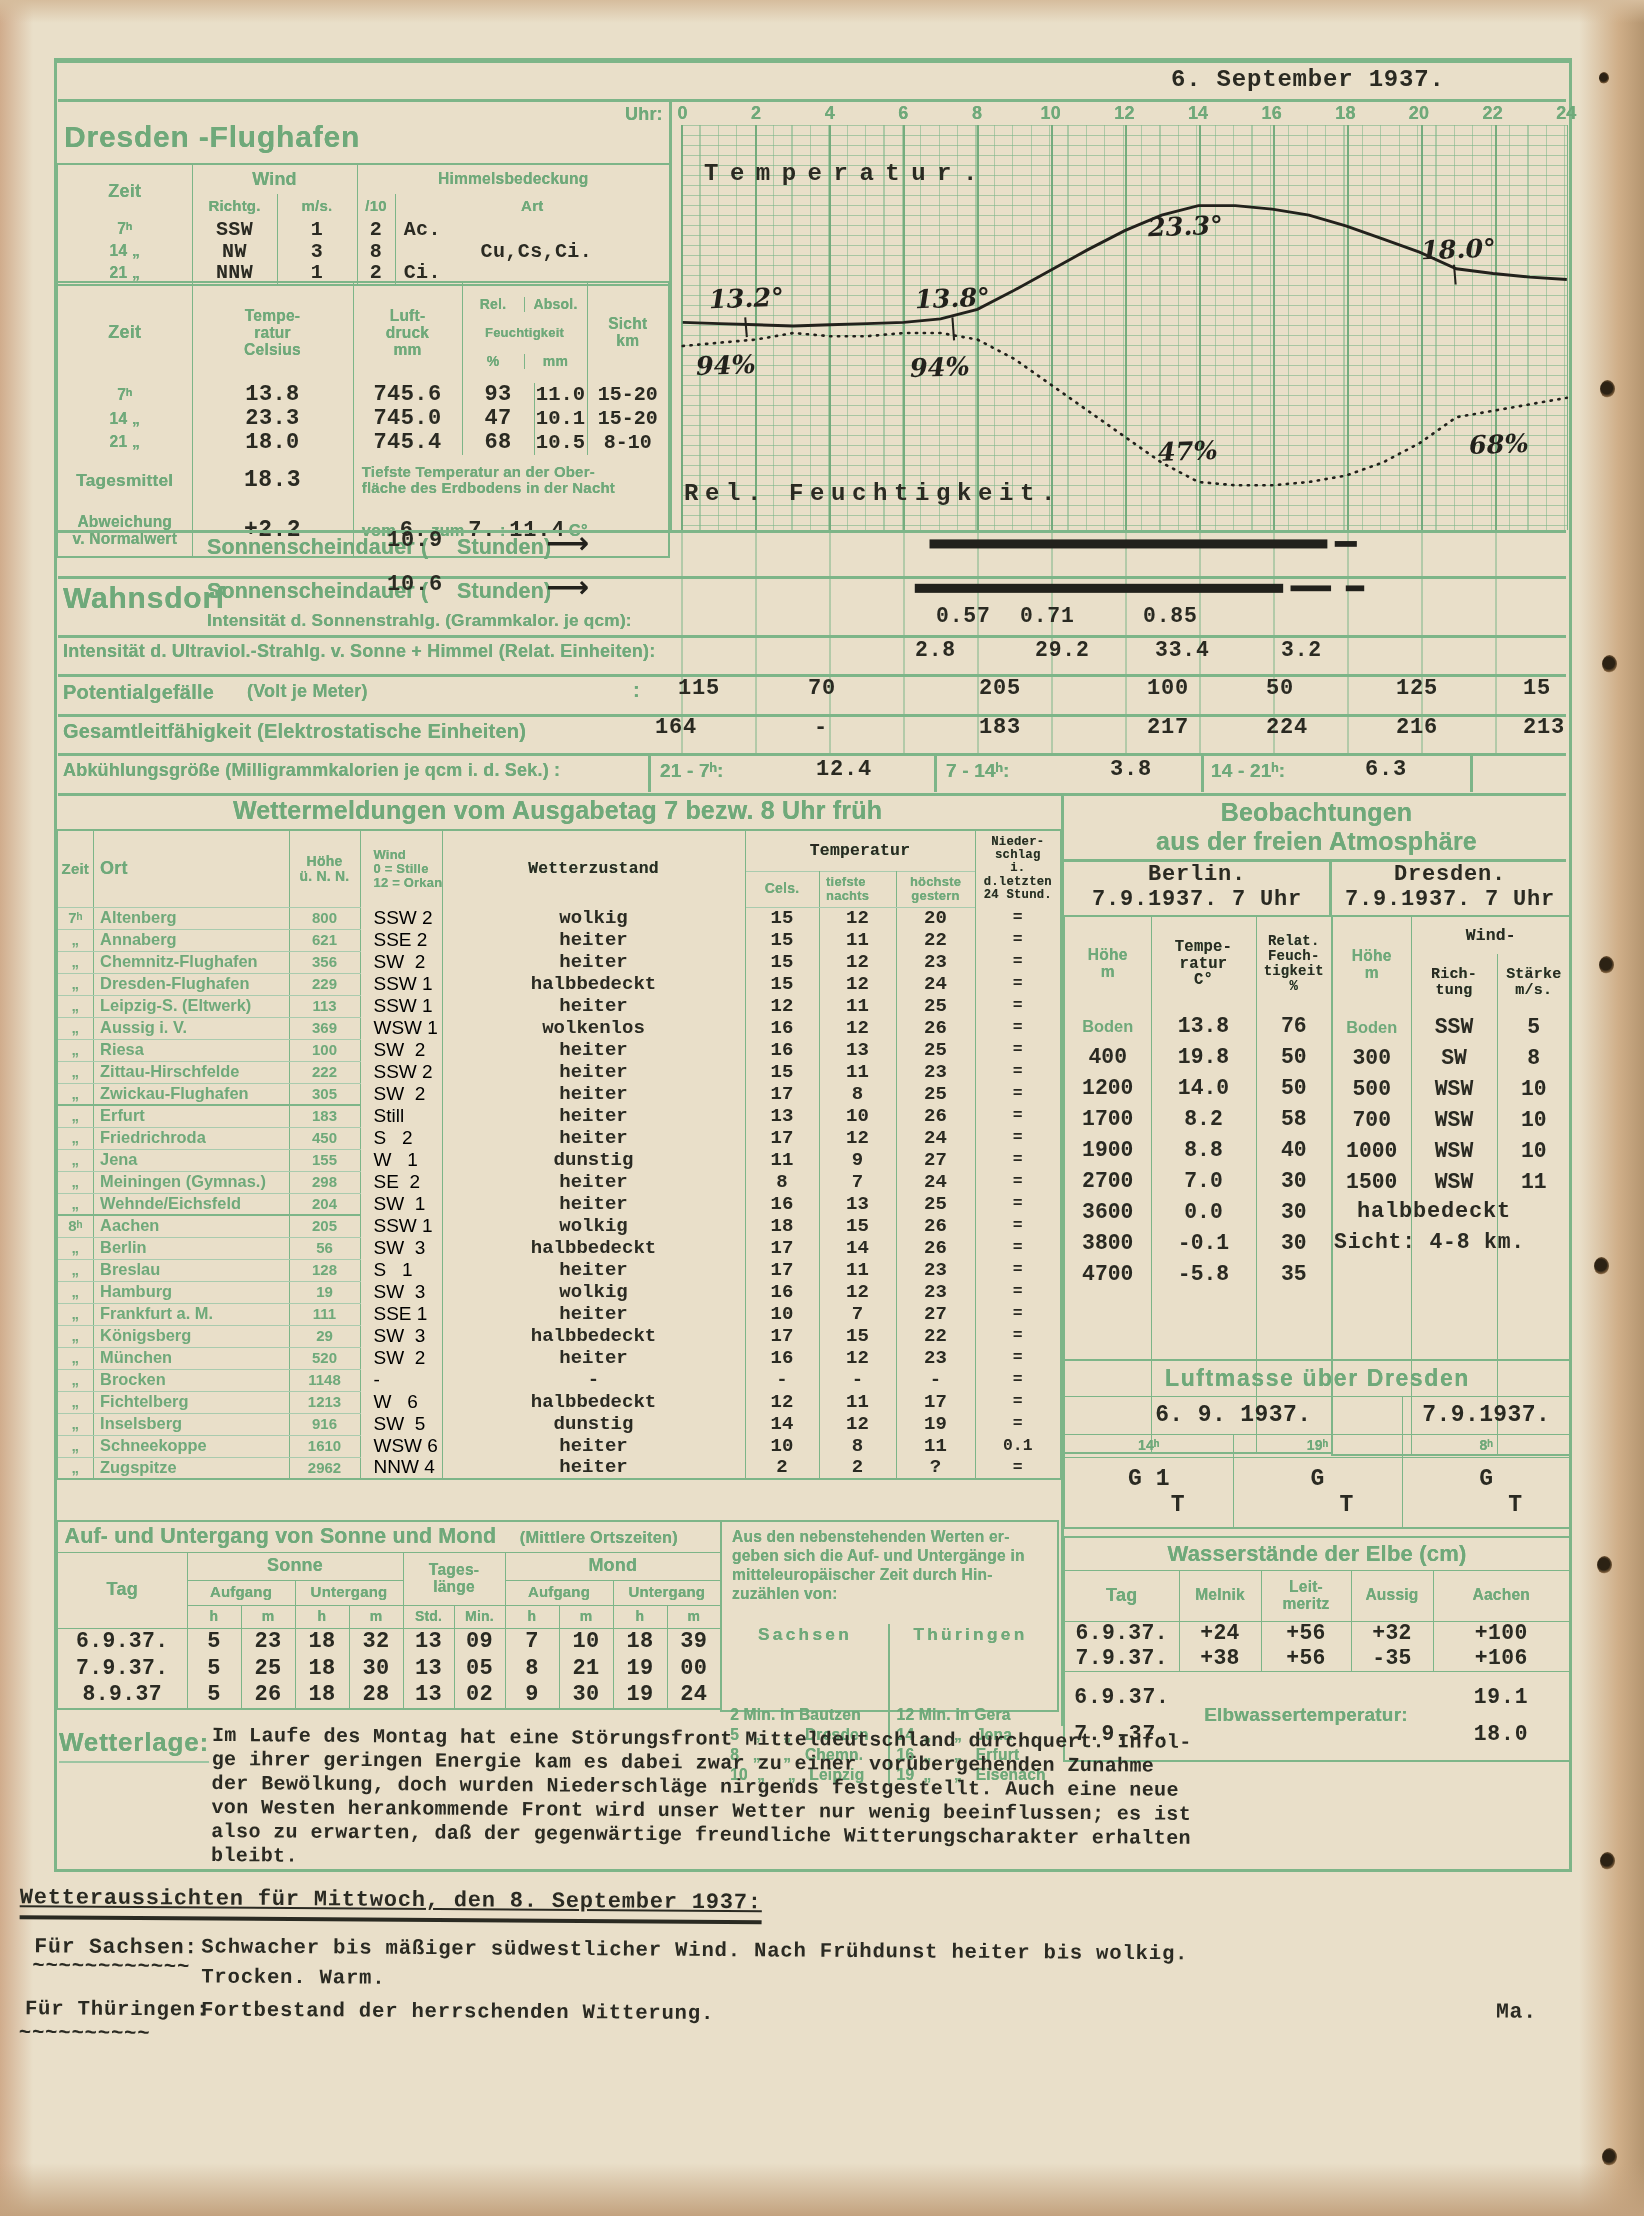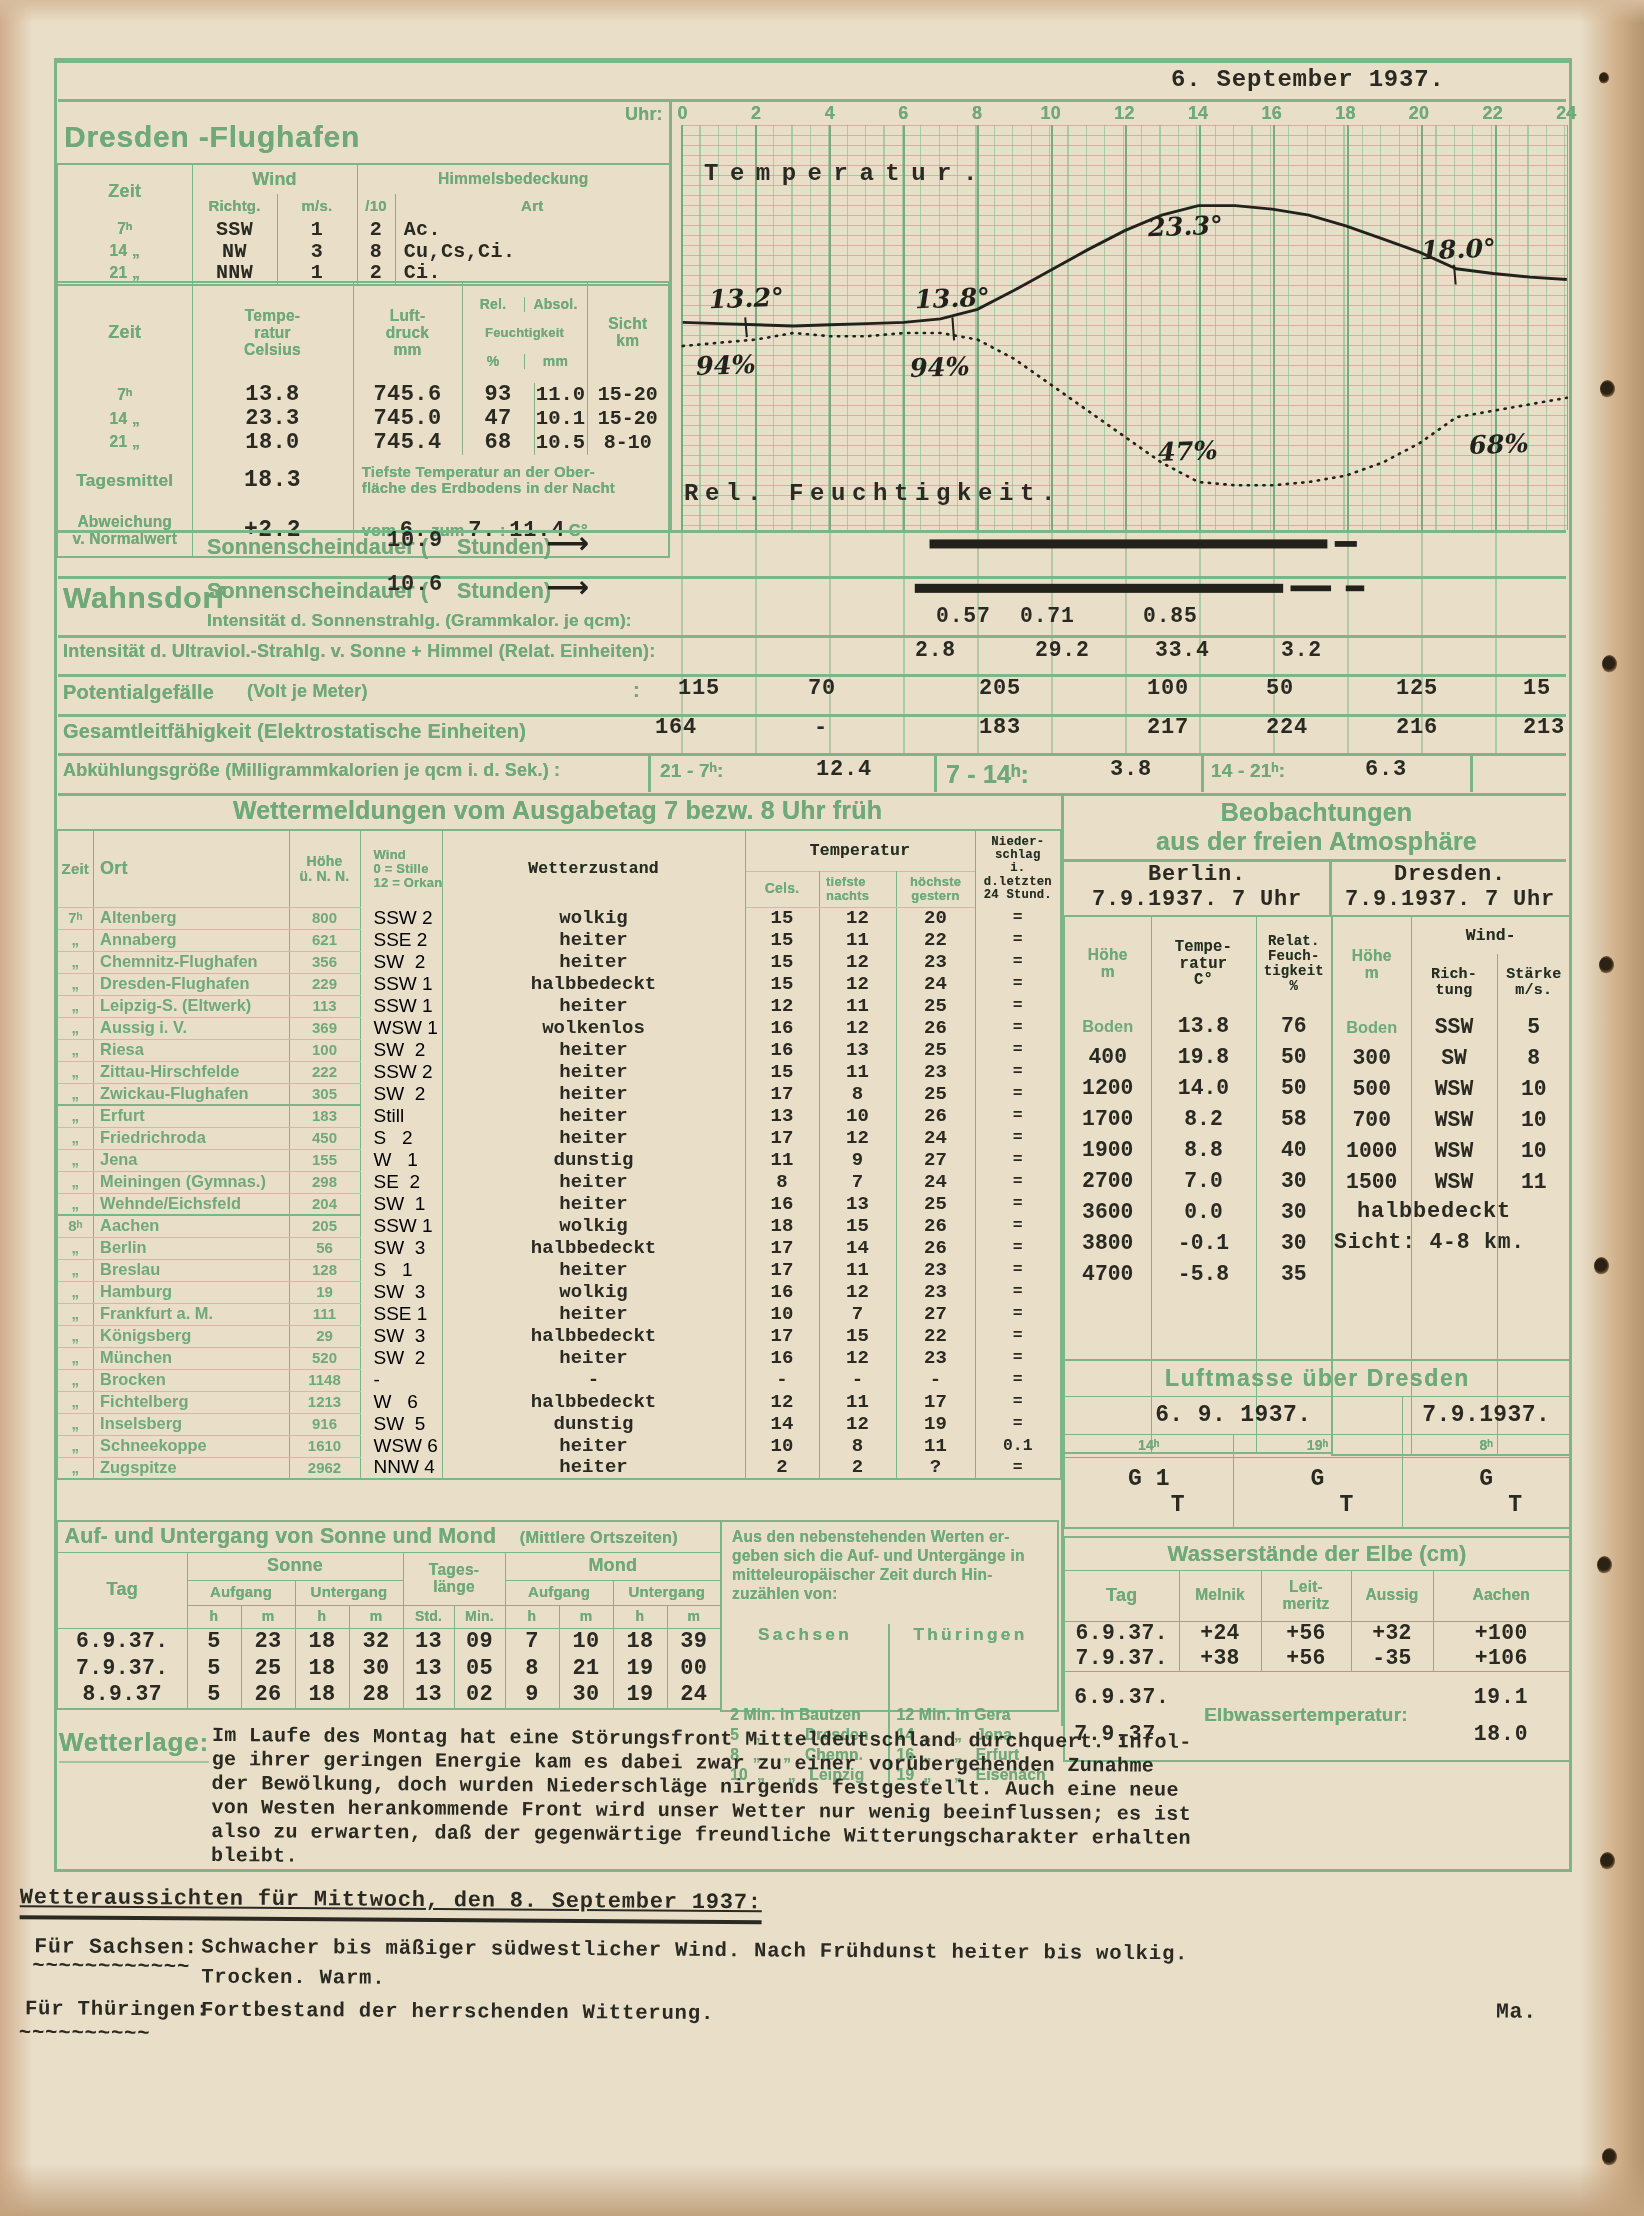--- a/index.html
+++ b/index.html
@@ -128,21 +128,21 @@
           <td class="t">1</td>
           <td class="t">2</td>
           <td class="t" style="text-align:left;padding-left:8.2px">Ac.</td>
         </tr>
 
         <tr style="height:21.4px">
           <td class="g" style="font-size:15.6px">14 „</td>
           <td class="t">NW</td>
           <td class="t">3</td>
           <td class="t">8</td>
-          <td class="t" style="text-align:left;padding-left:8.2px">Cu,Cs,Ci.</td>
+          <td class="t" style="text-align:center;padding-left:8.2px">Cu,Cs,Ci.</td>
         </tr>
 
         <tr style="height:21.4px">
           <td class="g" style="font-size:15.6px">21 „</td>
           <td class="t">NNW</td>
           <td class="t">1</td>
           <td class="t">2</td>
           <td class="t" style="text-align:left;padding-left:8.2px">Ci.</td>
         </tr>
       </tbody>
@@ -281,21 +281,21 @@
   <div class="abs t" style="left:1523px;top:715px;font-size:22px">213</div>
 
   <div class="hline" style="left:58px;top:753px;width:1508px"></div>
   <div class="abs g" style="left:63px;top:760px;font-size:18px">Abkühlungsgröße (Milligrammkalorien je qcm i. d. Sek.)  :</div>
   <div class="vline" style="left:648px;top:753px;height:39px"></div>
   <div class="vline" style="left:934px;top:753px;height:39px"></div>
   <div class="vline" style="left:1201px;top:753px;height:39px"></div>
   <div class="vline" style="left:1470px;top:753px;height:39px"></div>
   <div class="abs g" style="left:660px;top:760px;font-size:19px">21 - 7ʰ:</div>
   <div class="abs t" style="left:816px;top:757px;font-size:22px">12.4</div>
-  <div class="abs g" style="left:946px;top:760px;font-size:25px">7 - 14ʰ:</div>
+  <div class="abs g" style="left:946px;top:760px;font-size:19px">7 - 14ʰ:</div>
   <div class="abs t" style="left:1110px;top:757px;font-size:22px">3.8</div>
   <div class="abs g" style="left:1211px;top:760px;font-size:19px">14 - 21ʰ:</div>
   <div class="abs t" style="left:1365px;top:757px;font-size:22px">6.3</div>
   <div class="hline" style="left:58px;top:793px;width:1508px"></div>
 
   <div class="abs g" style="left:56px;top:796px;width:1003px;text-align:center;font-size:25px">Wettermeldungen vom Ausgabetag 7 bezw. 8 Uhr früh</div>
   <table class="gtable openrows" id="t-weather" style="left:56px;top:829px;width:1003px">
     <colgroup>
         <col style="width:36px">
         <col style="width:196px">

